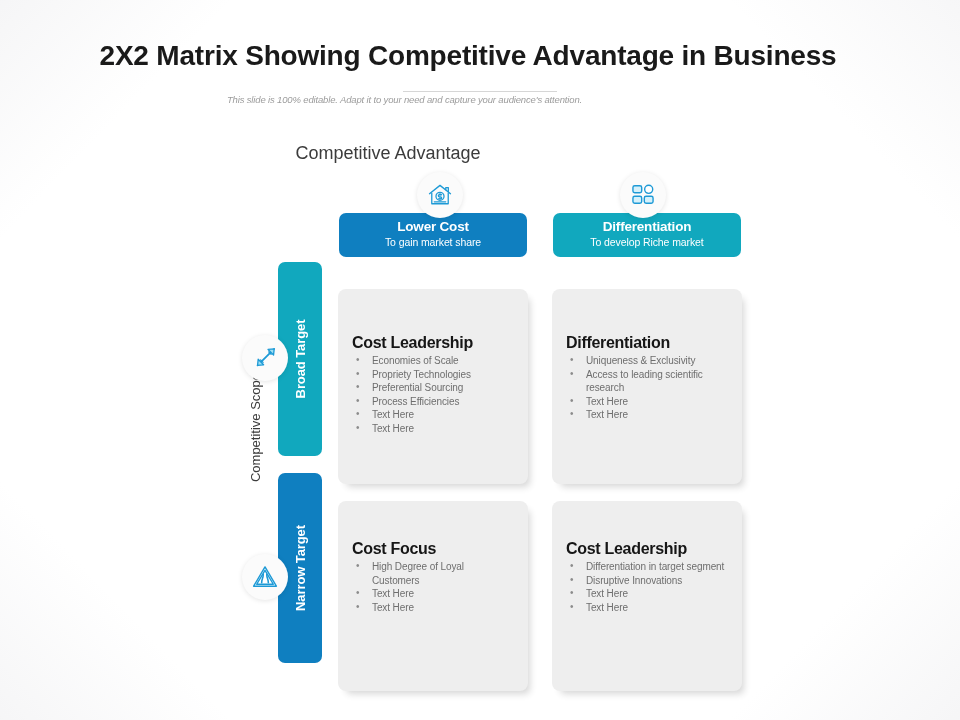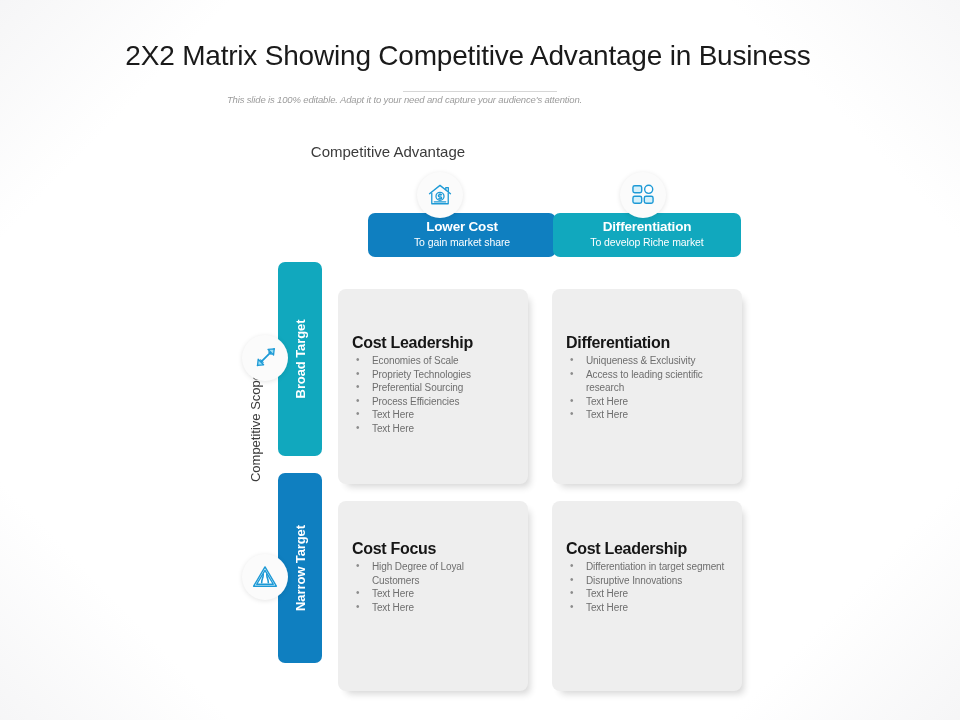--- a/index.html
+++ b/index.html
@@ -28,21 +28,21 @@
   }
 
   
   #title {
     position: absolute;
     top: 40px;
     left: 0;
     width: 936px;
     text-align: center;
     font-size: 28px;
-    font-weight: normal;
+    font-weight: bold;
     color: #1a1a1a;
     letter-spacing: -0.2px;
     font-family: "Liberation Sans", sans-serif;
   }
   #title-rule {
     position: absolute;
     top: 91px;
     left: 403px;
     width: 154px;
     height: 1px;
@@ -60,21 +60,21 @@
     letter-spacing: -0.15px;
   }
 
   
   #top-axis-label {
     position: absolute;
     top: 143px;
     left: 0;
     width: 776px;
     text-align: center;
-    font-size: 15px;
+    font-size: 18px;
     color: #3b3b3b;
   }
   #left-axis-label {
     position: absolute;
     top: 420px;
     left: 175px;
     width: 160px;
     text-align: center;
     font-size: 13px;
     color: #3b3b3b;
@@ -99,21 +99,21 @@
     font-weight: bold;
     line-height: 17px;
     letter-spacing: -0.2px;
   }
   .col-head .ch-sub {
     font-size: 10.5px;
     line-height: 15px;
     letter-spacing: -0.1px;
     text-align: center;
   }
-  #col-head-0 { left: 339px; top: 213px; margin-left: 29px; }
+  #col-head-0 { left: 339px; top: 213px; }
   #col-head-1 { left: 553px; top: 213px; }
 
   
   .row-head {
     position: absolute;
     left: 278px;
     width: 44px;
     border-radius: 7px;
     color: #ffffff;
     z-index: 3;

